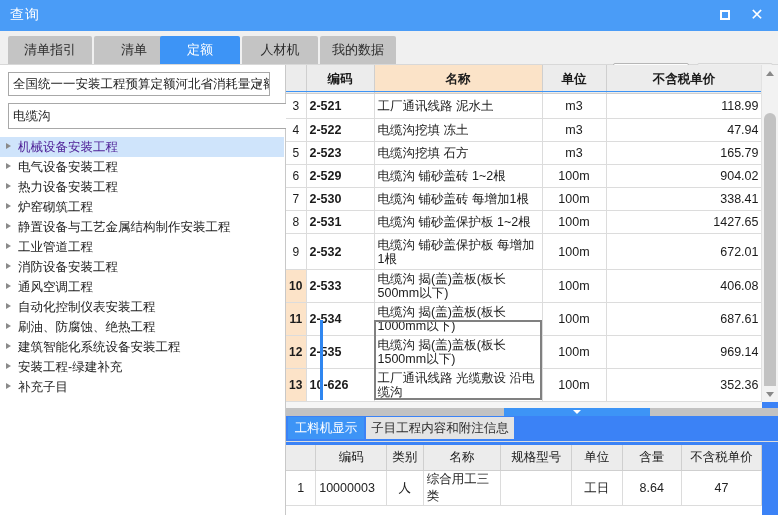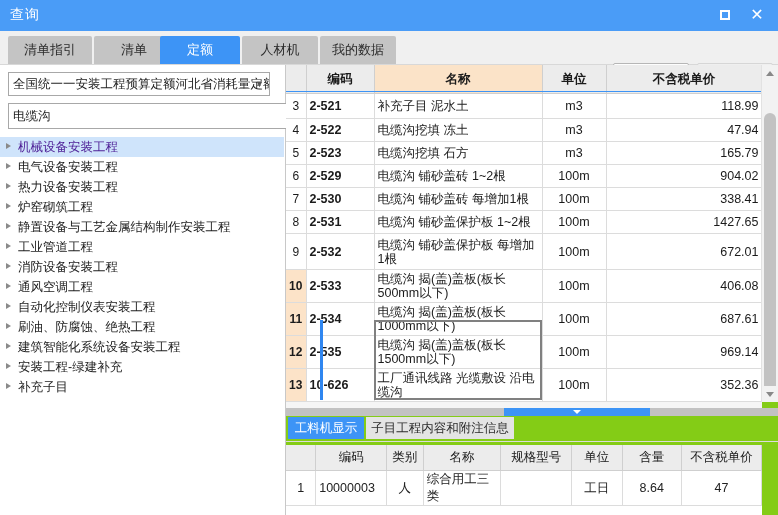--- a/index.html
+++ b/index.html
@@ -72,21 +72,21 @@
     position:relative;height:20px;line-height:20px;padding-left:18px;font-size:12.5px;
     color:#1b1b1b;cursor:pointer;white-space:nowrap;
   }
   .tnode.sel{background:#cfe4fb;color:#4c1d95;}
   .tnode .arrow{
     position:absolute;left:6px;top:6px;width:0;height:0;
     border-left:5px solid #8a8a8a;border-top:3.5px solid transparent;border-bottom:3.5px solid transparent;
   }
 
   
-  .rightarea{position:absolute;left:286px;top:65px;width:492px;height:450px;background:#84cc16;}
+  .rightarea{position:absolute;left:286px;top:65px;width:492px;height:450px;background:#3b82f6;}
 
   
   .grid-top{position:absolute;left:0;top:0;width:476px;height:337px;background:#fff;overflow:hidden;}
   table.g{border-collapse:collapse;table-layout:fixed;width:476px;font-size:12.5px;}
   table.g th{
     background:#ececec;border:1px solid #cfcfcf;border-top:none;border-left:none;
     height:26px;font-weight:bold;color:#1b1b1b;font-size:12.5px;
   }
   table.g th.namecol{background:#fbe3c8;}
   table.g th.rowno{background:#ececec;}
@@ -212,21 +212,21 @@
             <th>编码</th>
             <th class="namecol">名称</th>
             <th>单位</th>
             <th>不含税单价</th>
           </tr>
         </thead>
         <tbody>
           <tr style="height:25px">
               <td class="cno">3</td>
               <td class="ccode">2-521</td>
-              <td class="cname">补充子目  泥水土</td>
+              <td class="cname">工厂通讯线路  泥水土</td>
               <td class="cunit">m3</td>
               <td class="cprice">118.99</td>
             </tr>
           <tr style="height:23px">
               <td class="cno">4</td>
               <td class="ccode">2-522</td>
               <td class="cname">电缆沟挖填  冻土</td>
               <td class="cunit">m3</td>
               <td class="cprice">47.94</td>
             </tr>

